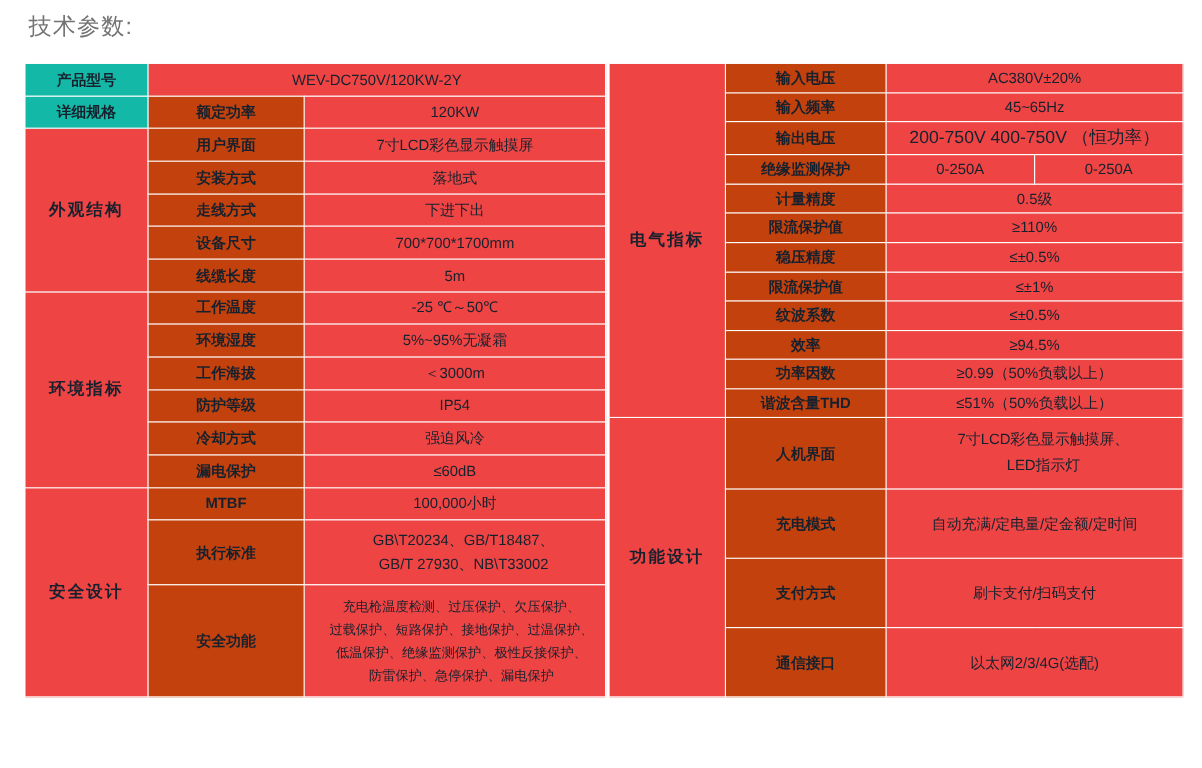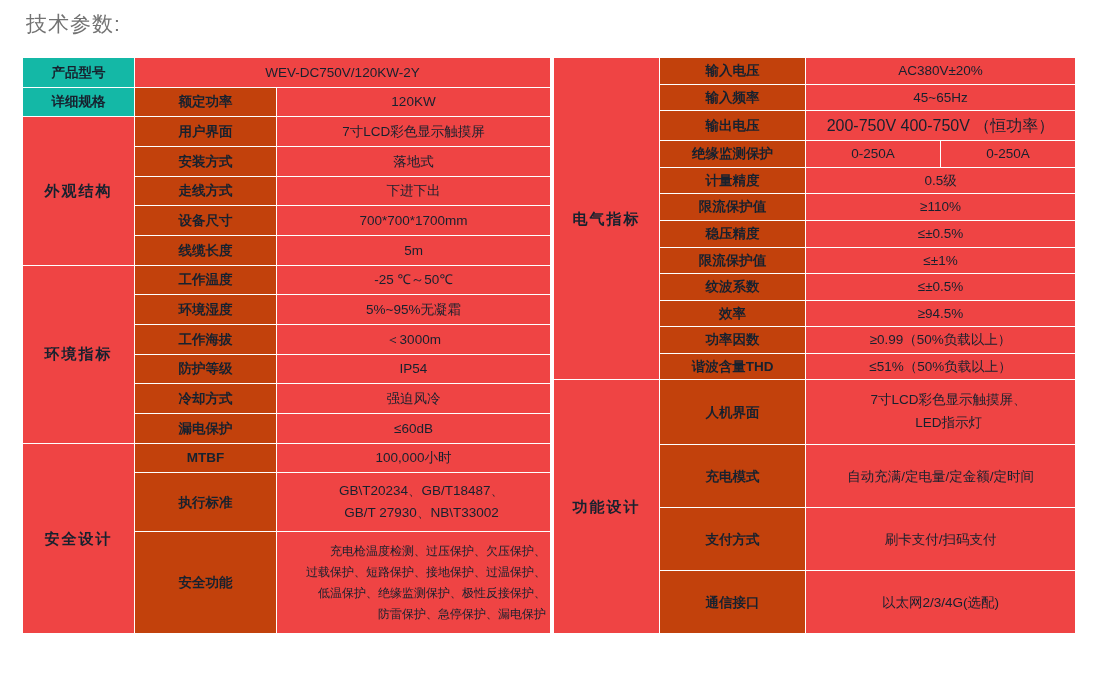--- a/index.html
+++ b/index.html
@@ -56,21 +56,21 @@
     font-weight: normal;
   }
   td.big {
     background: #ef4444;
     font-weight: bold;
     font-size: 15px;
     letter-spacing: 2px;
   }
   td.small-list {
     font-size: 12px;
-    text-align: right;
+    text-align: center;
     padding-left: 16px;
     line-height: 1.75;
   }
   td.multi {
     line-height: 1.7;
     padding-left: 20px;
   }
   .tbl-left { width: 528px; }
   .tbl-right { width: 522px; margin-left: 2px; }
   .nowrap { white-space: nowrap; }

